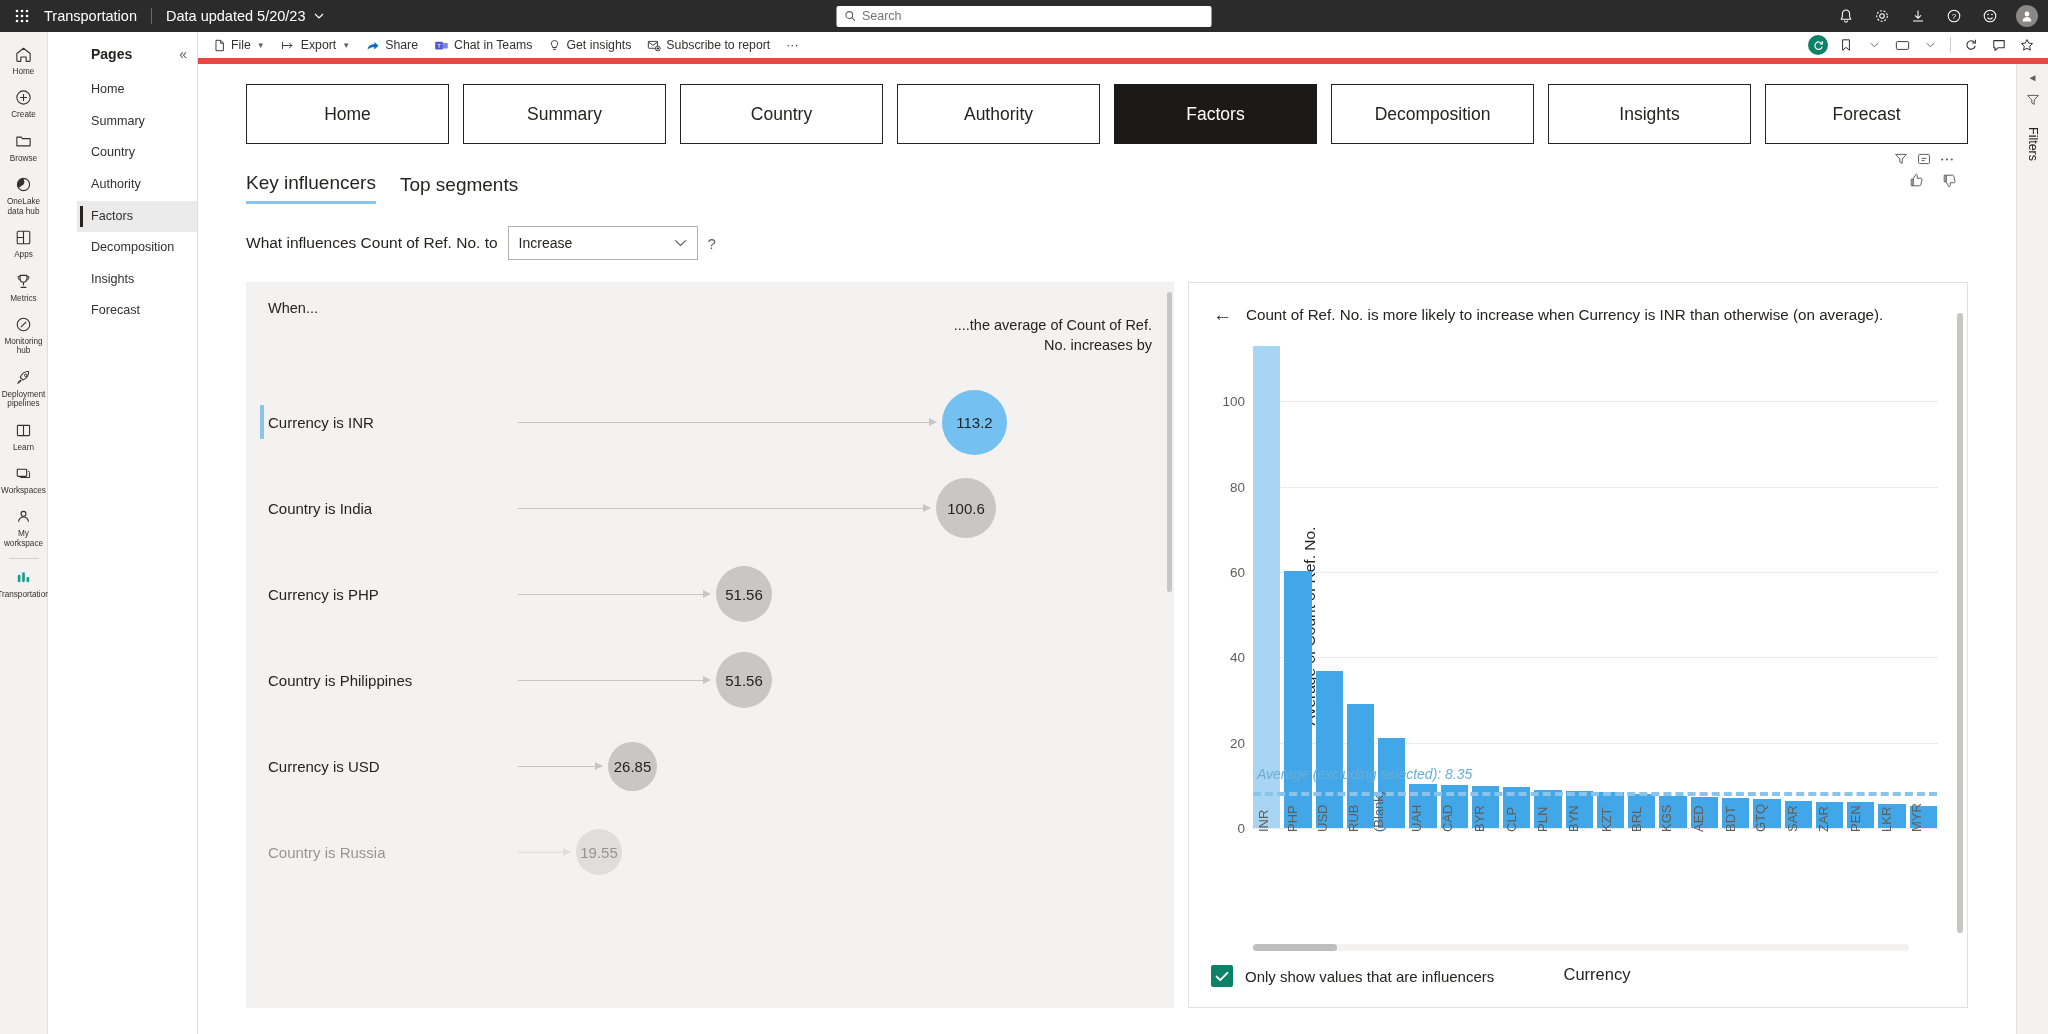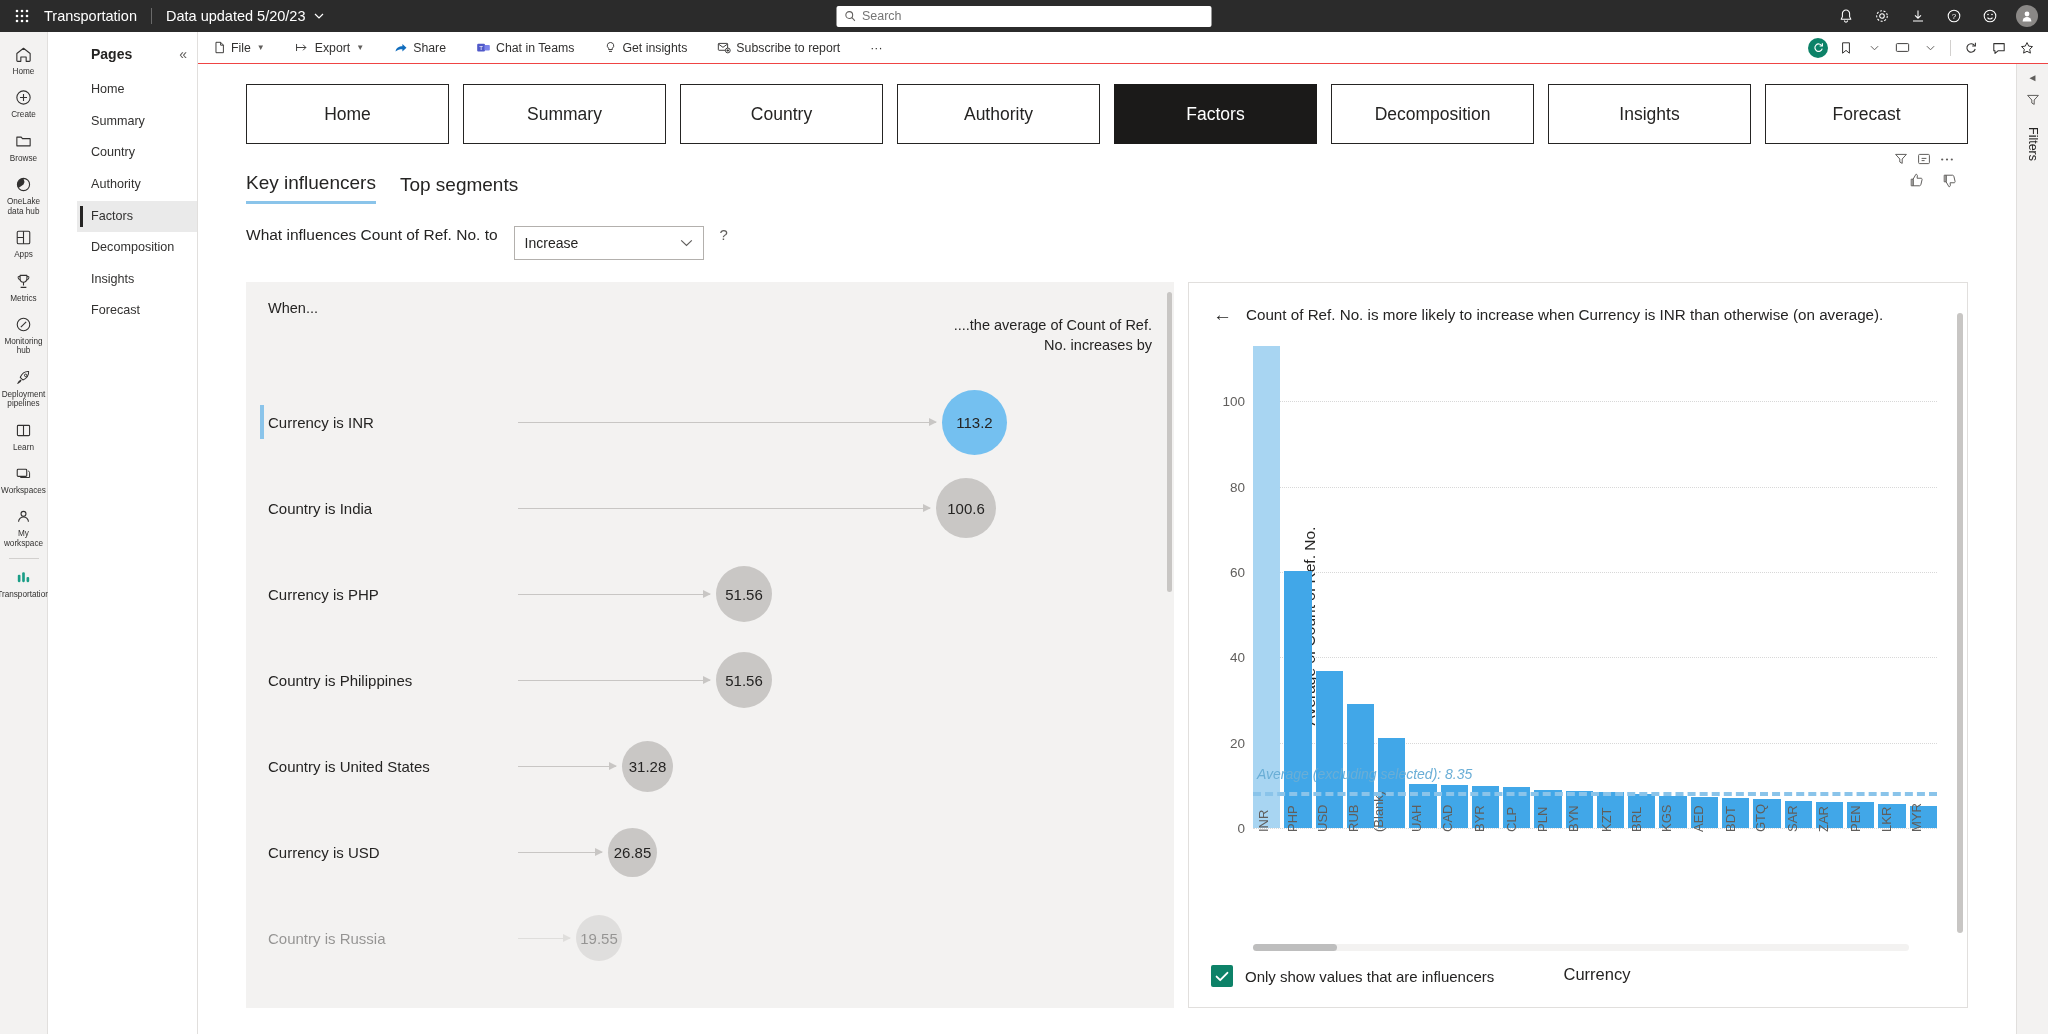--- a/index.html
+++ b/index.html
@@ -69,22 +69,22 @@
   .page-item.sel { background: #eaeaea; font-weight: 400; }
   .page-item.sel::before {
     content: ""; position: absolute; left: 3px; top: 5px; bottom: 5px;
     width: 3px; background: #252423;
   }
 
   
   #report { flex: 1; display: flex; flex-direction: column; min-width: 0; }
 
   #ribbon {
-    height: 32px; background: #ffffff; border-bottom: 1px solid #ef4444;
-    display: flex; align-items: center; padding: 0 8px; gap: 16px;
+    height: 32px; background: #ffffff; border-bottom: 6px solid #ef4444;
+    display: flex; align-items: center; padding: 0 8px; gap: 2px;
   }
   .rb {
     display: flex; align-items: center; gap: 5px; padding: 4px 7px;
     font-size: 12.3px; color: #323130; cursor: pointer; border-radius: 2px; white-space: nowrap;
   }
   .rb .cv { font-size: 8px; color: #605e5c; margin-left: 1px; }
   #ribbon-right { margin-left: auto; display: flex; align-items: center; gap: 2px; }
   .rbi { width: 26px; height: 24px; display: flex; align-items: center; justify-content: center; cursor: pointer; border-radius: 2px; }
   #refresh-circle {
     width: 20px; height: 20px; border-radius: 50%; background: #0d8268;
@@ -116,21 +116,21 @@
   #ki { padding: 6px 0 0 0; position: relative; }
   #ki-tabs { display: flex; gap: 24px; padding: 0 48px; align-items: center; }
   .ki-tab { font-size: 19px; color: #252423; cursor: pointer; padding-bottom: 7px; }
   .ki-tab.sel { border-bottom: 3px solid #8ac4ea; font-weight: 400; }
   #ki-thumbs {
     position: absolute; right: 58px; top: 6px; display: flex; gap: 16px; color: #605e5c;
   }
   .thumb { cursor: pointer; }
 
   #ki-question {
-    display: flex; gap: 16px; padding: 22px 48px 0 48px;
+    display: flex; align-items: center; gap: 10px; padding: 22px 48px 0 48px;
     font-size: 15.5px; color: #252423;
   }
   #ki-select {
     width: 190px; height: 34px; border: 1px solid #b3b0ad; background: #ffffff;
     display: flex; align-items: center; justify-content: space-between;
     padding: 0 10px; font-size: 14px; color: #252423; cursor: pointer;
   }
   #ki-help { font-size: 15px; color: #605e5c; cursor: pointer; }
 
   
@@ -614,25 +614,20 @@
                 <span class="conn" style="max-width:192px"></span>
                 <span class="bubble" style="width:56px;height:56px;background:#c9c7c5">51.56</span>
               </div>
 
               <div class="inf-row">
                 <span class="nm">Country is Philippines</span>
                 <span class="conn" style="max-width:192px"></span>
                 <span class="bubble" style="width:56px;height:56px;background:#c9c7c5">51.56</span>
               </div>
 
-              <div class="inf-row">
-                <span class="nm">Country is United States</span>
-                <span class="conn" style="max-width:98px"></span>
-                <span class="bubble" style="width:51px;height:51px;background:#c9c7c5">31.28</span>
-              </div>
 
               <div class="inf-row">
                 <span class="nm">Currency is USD</span>
                 <span class="conn" style="max-width:84px"></span>
                 <span class="bubble" style="width:49px;height:49px;background:#c9c7c5">26.85</span>
               </div>
 
 
               <div class="inf-row" style="opacity:.45">
                 <span class="nm">Country is Russia</span>

